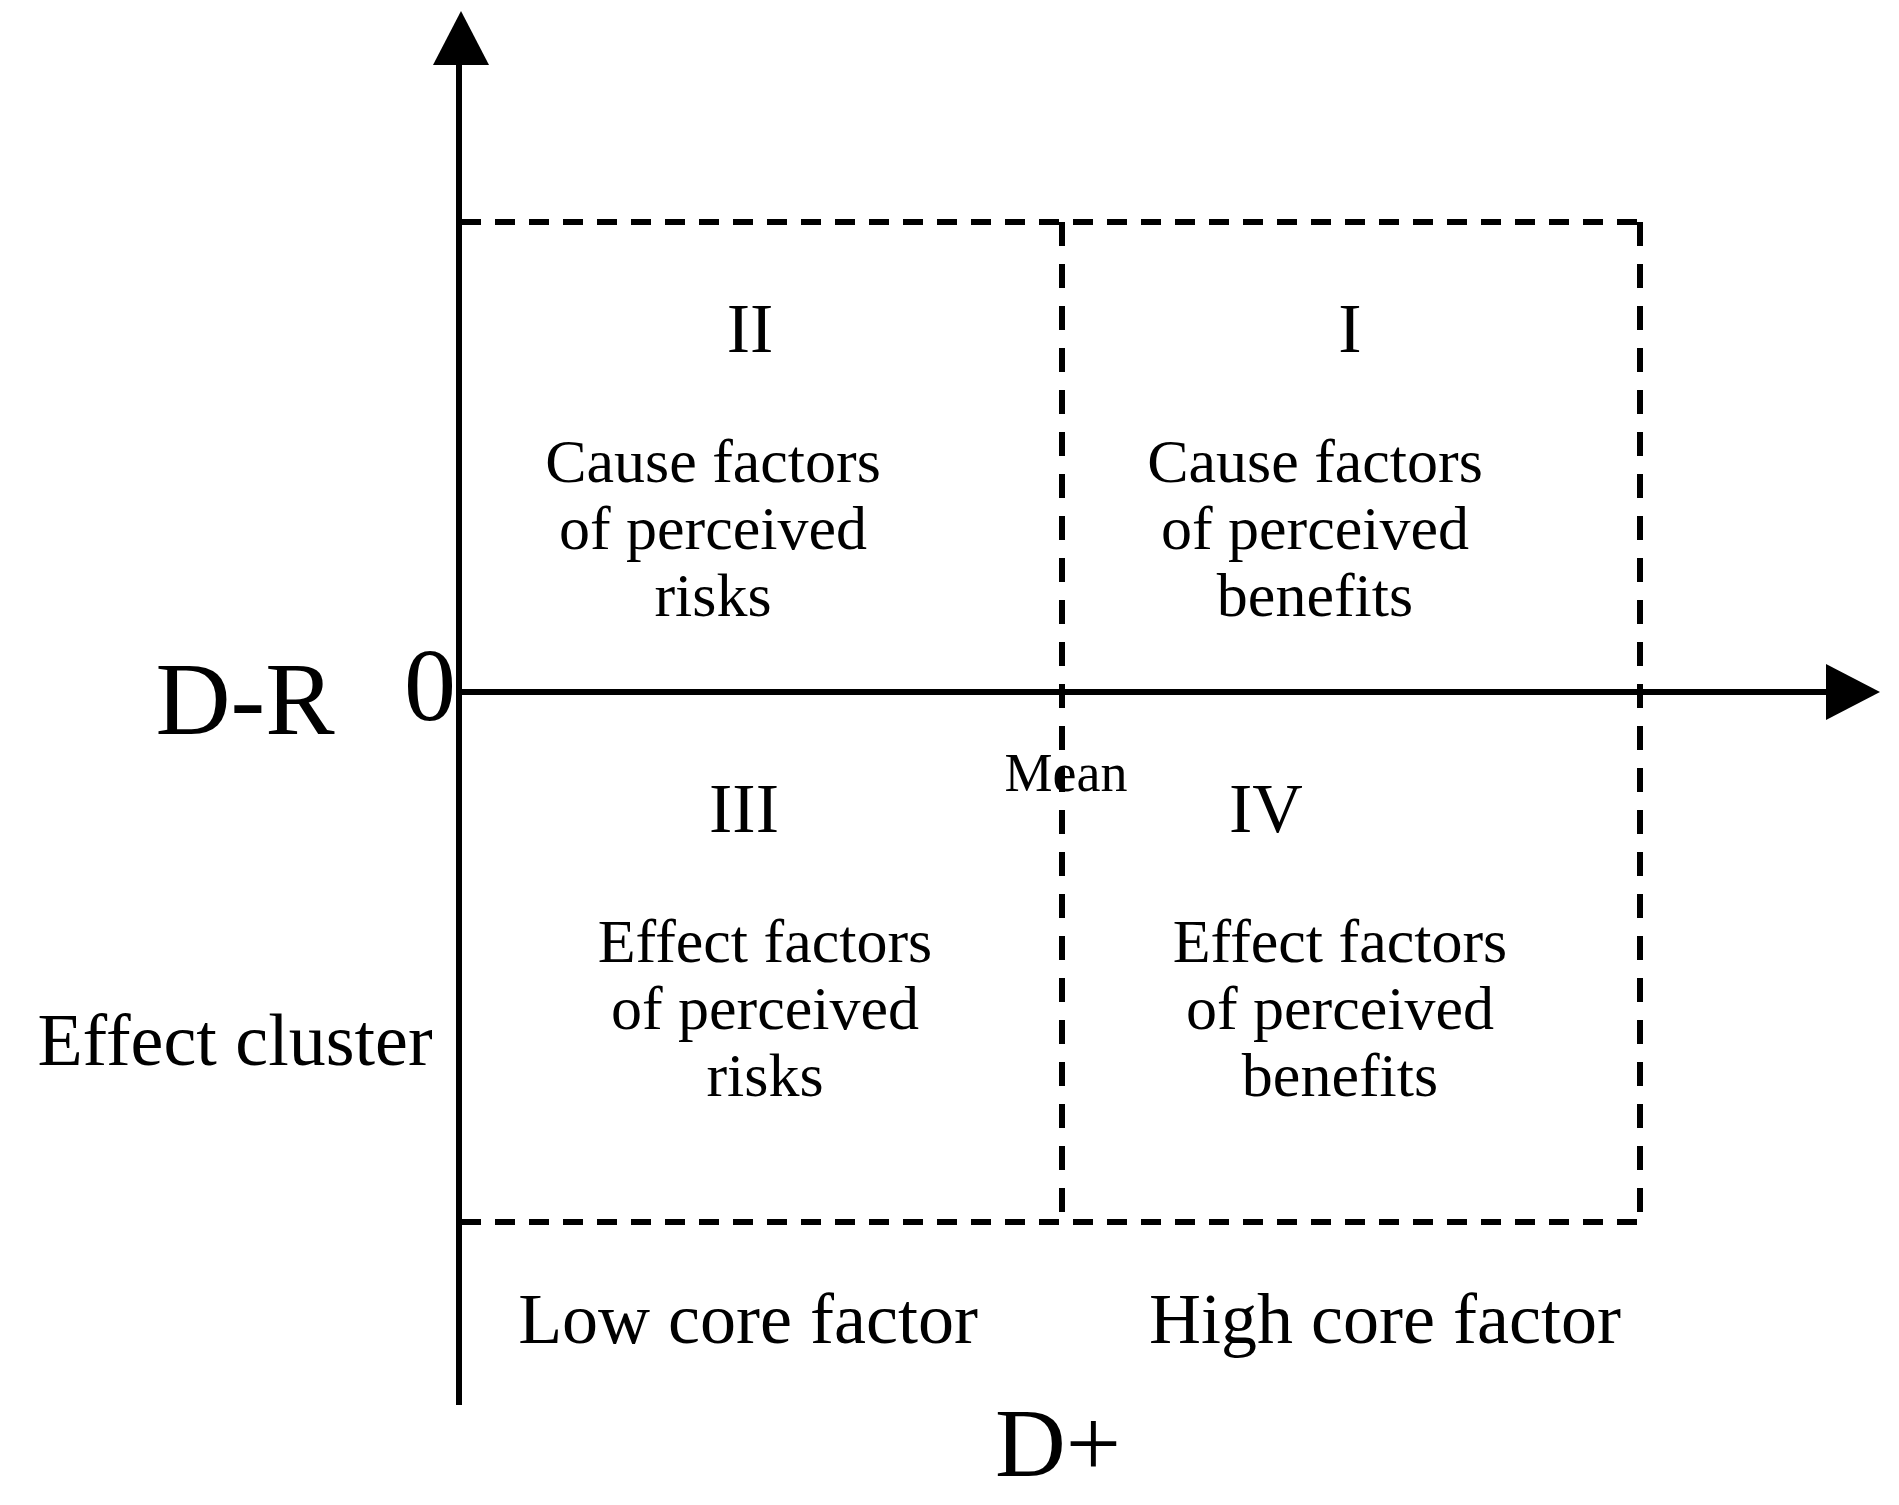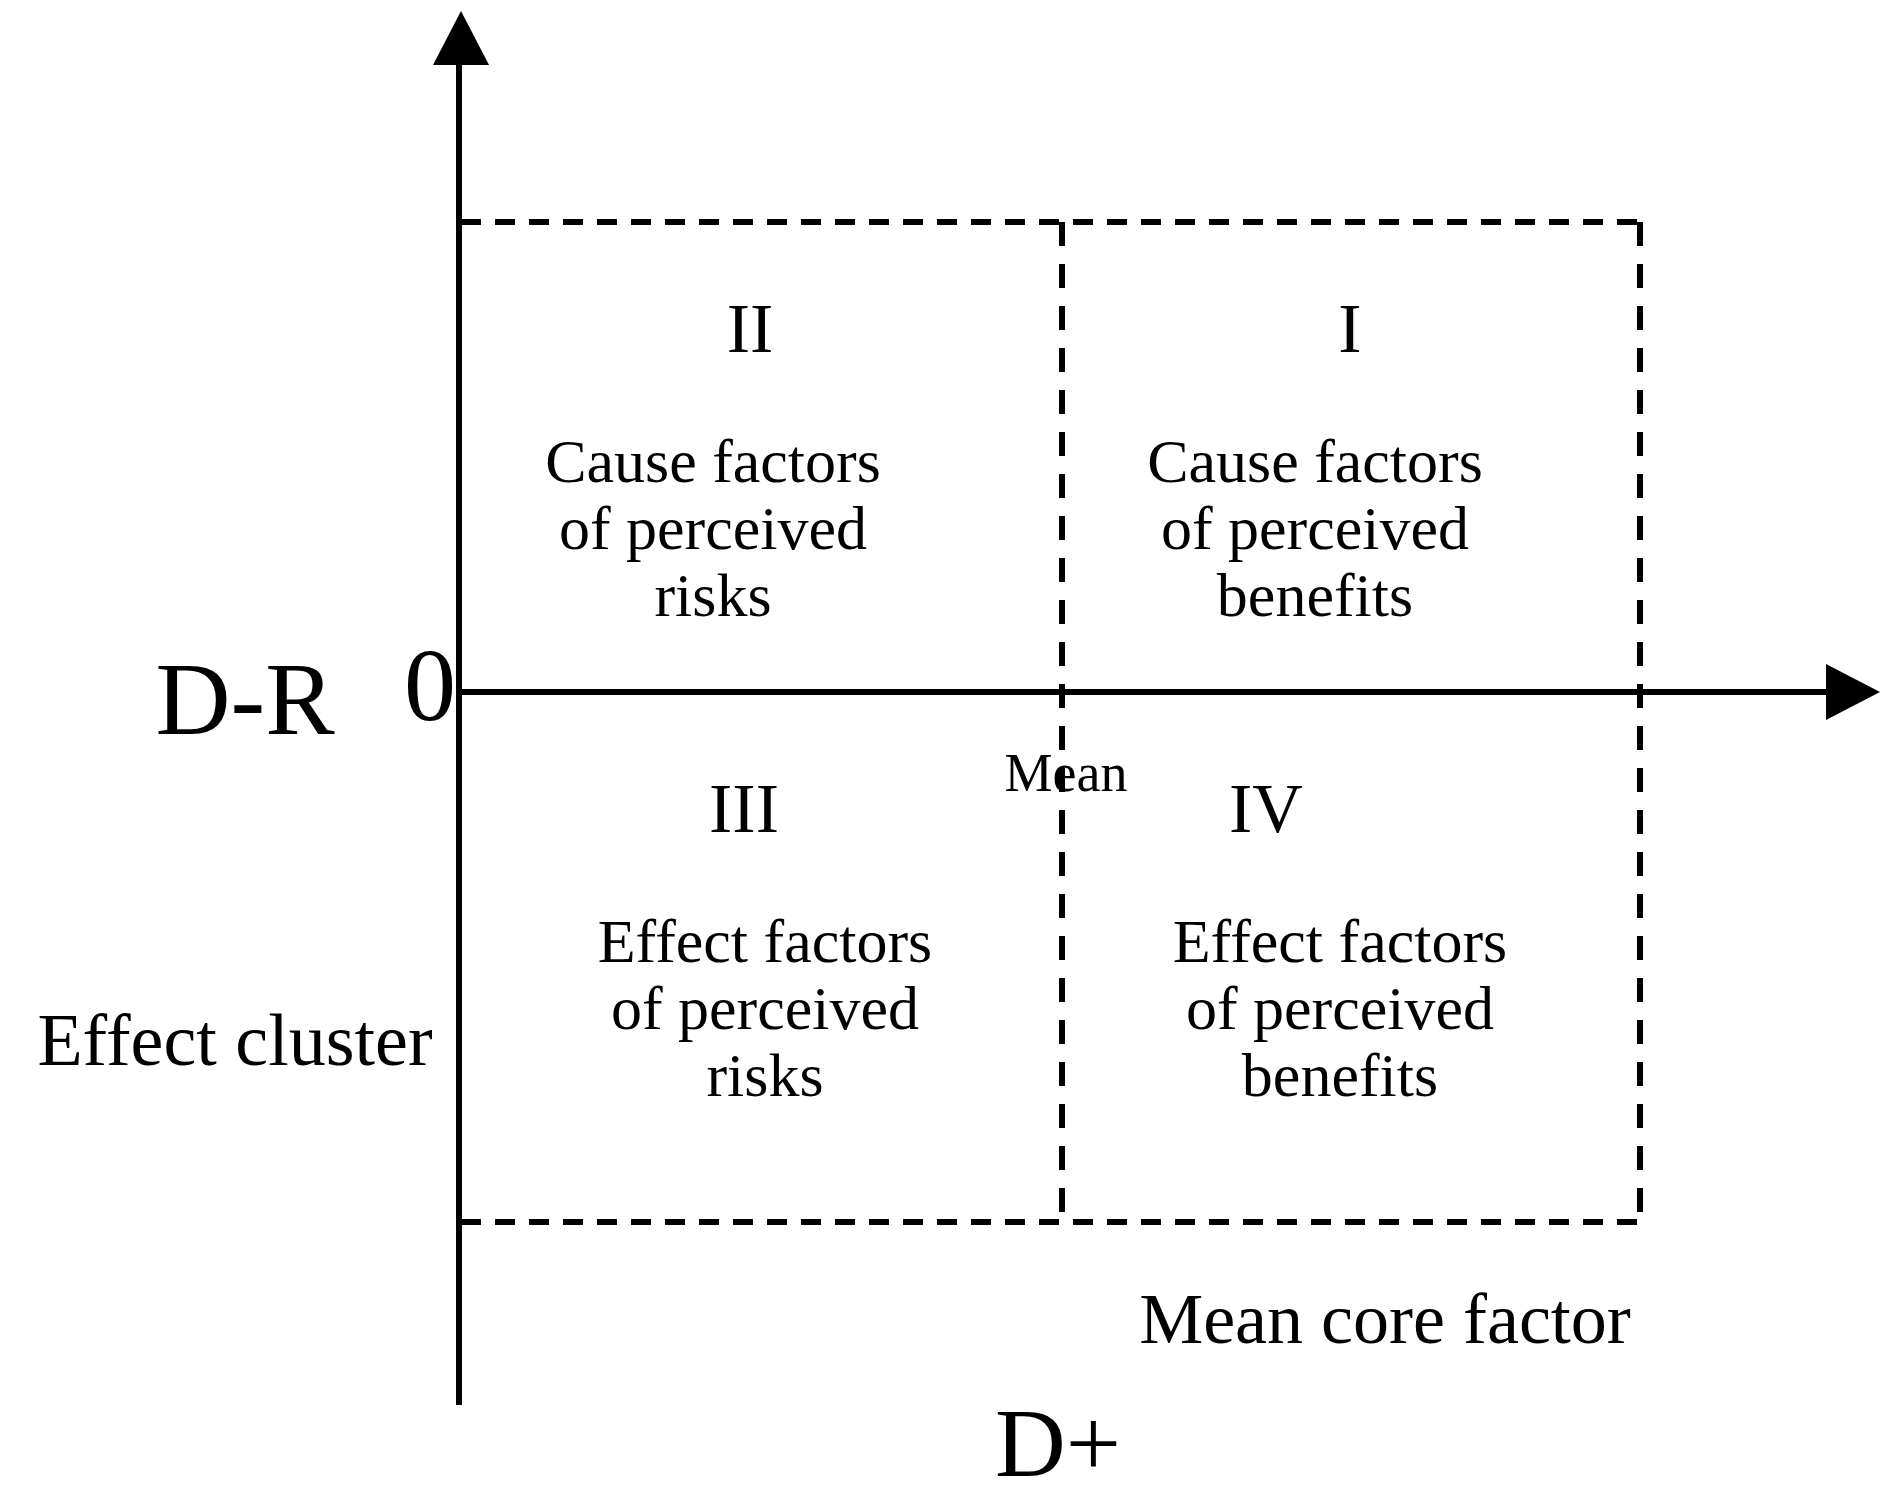--- a/index.html
+++ b/index.html
@@ -84,16 +84,17 @@
     <div>risks</div>
   </div>
   <div class="abs txt qtext" style="left:1090px; top:908px; width:500px;">
     <div>Effect factors</div>
     <div>of perceived</div>
     <div>benefits</div>
   </div>
 
   <div class="abs txt mean-label" style="left:966px; top:744px; width:200px;">Mean</div>
 
-  <div class="abs txt core-label" style="left:1085px; top:1280px; width:600px;">Mean core factor</div>
+  <div class="abs txt core-label" style="left:448px; top:1280px; width:600px;">Low core factor</div>
+  <div class="abs txt core-label" style="left:1085px; top:1280px; width:600px;">High core factor</div>
   <div class="abs txt dplus-label" style="left:958px; top:1392px; width:200px;">D+</div>
 
 </div>
 
 </body></html>

